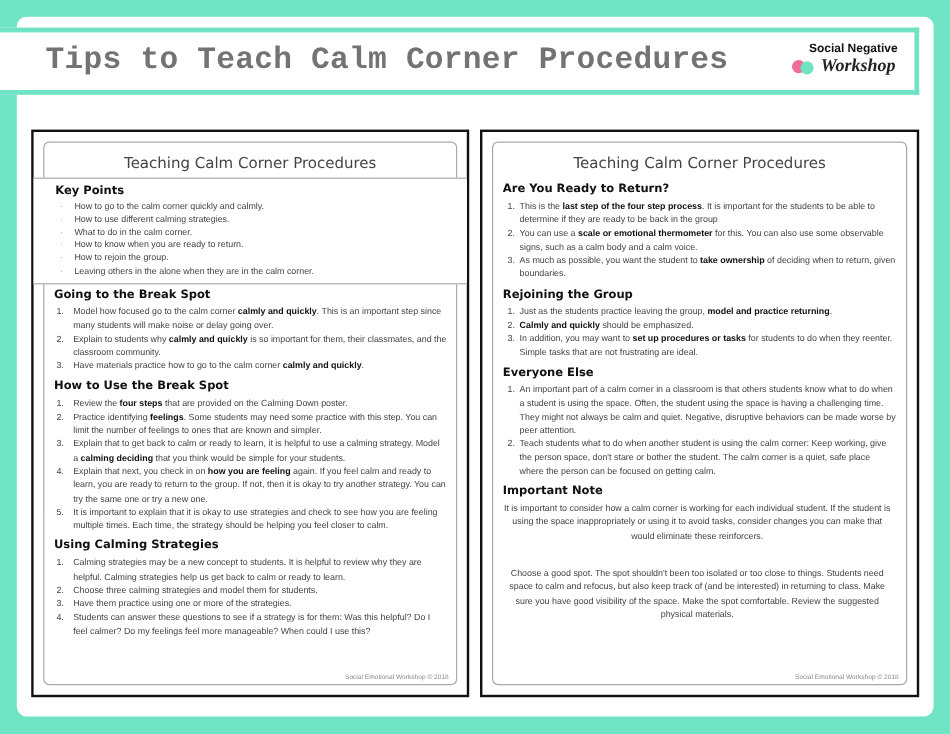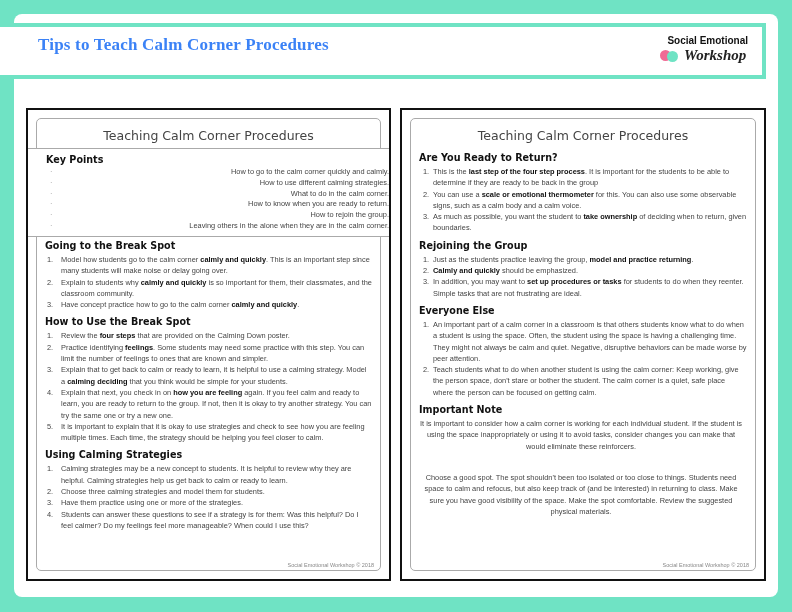--- a/index.html
+++ b/index.html
@@ -22,25 +22,25 @@
       left: 0; top: 23px;
       width: 766px; height: 56px;
       background: #fff;
       border-top: 4px solid #6fe3c4;
       border-bottom: 4px solid #6fe3c4;
       border-right: 4px solid #6fe3c4;
     }
     .title-text {
       position: absolute;
       left: 38px; top: 8px;
-      font-family: Liberation Serif, serif;
-      font-weight: bold;
-      font-size: 17px;
+      font-family: Liberation Mono, monospace;
+      font-weight: bold;
+      font-size: 26px;
       letter-spacing: 0.2px;
-      color: #3b82f6;
+      color: #737373;
       white-space: nowrap;
     }
     .logo {
       position: absolute;
       right: 14px; top: 8px;
       width: 90px; height: 34px;
       text-align: right;
     }
     .logo-top {
       display: block;
@@ -113,21 +113,20 @@
       color: #111;
       line-height: 13px;
     }
     .kp-list { list-style: none; margin-top: 1px; }
     .kp-list li {
       font-size: 7.4px;
       line-height: 10.8px;
       color: #444;
       padding-left: 16px;
       position: relative;
-      text-align: right;
     }
     .kp-list li::before {
       content: "·";
       position: absolute; left: 4px; color: #aaa;
     }
     .content {
       position: absolute;
       left: 0; right: 0;
       padding: 0 8px 0 8px;
     }
@@ -164,21 +163,21 @@
     }
   </style>
 </head>
 <body>
 
 <div class="card"></div>
 
 <div class="title-band">
   <div class="title-text">Tips to Teach Calm Corner Procedures</div>
   <div class="logo">
-    <span class="logo-top">Social Emotional</span>
+    <span class="logo-top">Social Negative</span>
     <div class="logo-bottom-row">
       <div class="logo-hearts">
         <span class="h1"></span>
           <span class="h2"></span>
       </div>
       <span class="logo-bottom">Workshop</span>
     </div>
   </div>
 </div>
 
@@ -193,23 +192,23 @@
         <li>What to do in the calm corner.</li>
         <li>How to know when you are ready to return.</li>
         <li>How to rejoin the group.</li>
         <li>Leaving others in the alone when they are in the calm corner.</li>
       </ul>
     </div>
     <div class="content">
         <div class="section">
           <div class="sec-title">Going to the Break Spot</div>
           <ol class="olist">
-            <li><span class="num">1.</span><span>Model how students go to the calm corner </span><b>calmly and quickly</b><span>. This is an important step since many students will make noise or delay going over.</span></li>
+            <li><span class="num">1.</span><span>Model how focused go to the calm corner </span><b>calmly and quickly</b><span>. This is an important step since many students will make noise or delay going over.</span></li>
             <li><span class="num">2.</span><span>Explain to students why </span><b>calmly and quickly</b><span> is so important for them, their classmates, and the classroom community.</span></li>
-            <li><span class="num">3.</span><span>Have concept practice how to go to the calm corner </span><b>calmly and quickly</b><span>.</span></li>
+            <li><span class="num">3.</span><span>Have materials practice how to go to the calm corner </span><b>calmly and quickly</b><span>.</span></li>
           </ol>
         </div>
         <div class="section">
           <div class="sec-title">How to Use the Break Spot</div>
           <ol class="olist">
             <li><span class="num">1.</span><span>Review the </span><b>four steps</b><span> that are provided on the Calming Down poster.</span></li>
             <li><span class="num">2.</span><span>Practice identifying </span><b>feelings</b><span>. Some students may need some practice with this step. You can limit the number of feelings to ones that are known and simpler.</span></li>
             <li><span class="num">3.</span><span>Explain that to get back to calm or ready to learn, it is helpful to use a calming strategy. Model a </span><b>calming deciding</b><span> that you think would be simple for your students.</span></li>
             <li><span class="num">4.</span><span>Explain that next, you check in on </span><b>how you are feeling</b><span> again. If you feel calm and ready to learn, you are ready to return to the group. If not, then it is okay to try another strategy. You can try the same one or try a new one.</span></li>
             <li><span class="num">5.</span><span>It is important to explain that it is okay to use strategies and check to see how you are feeling multiple times. Each time, the strategy should be helping you feel closer to calm.</span><b></b><span></span></li>

